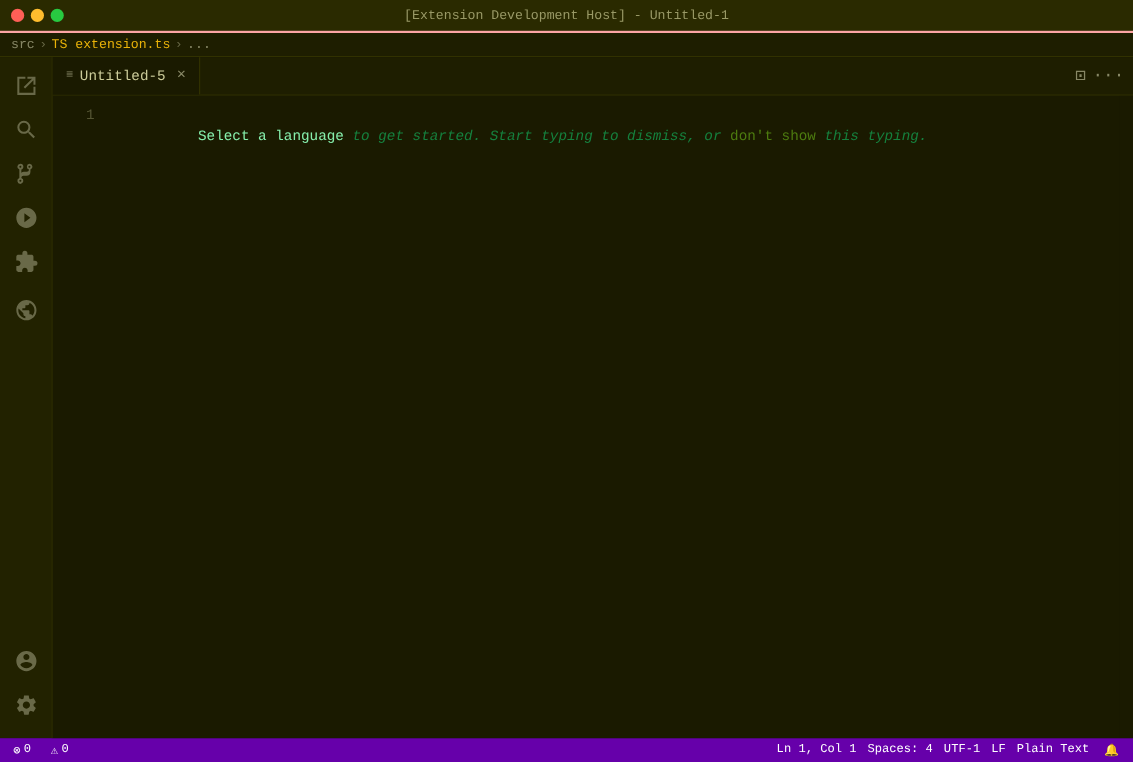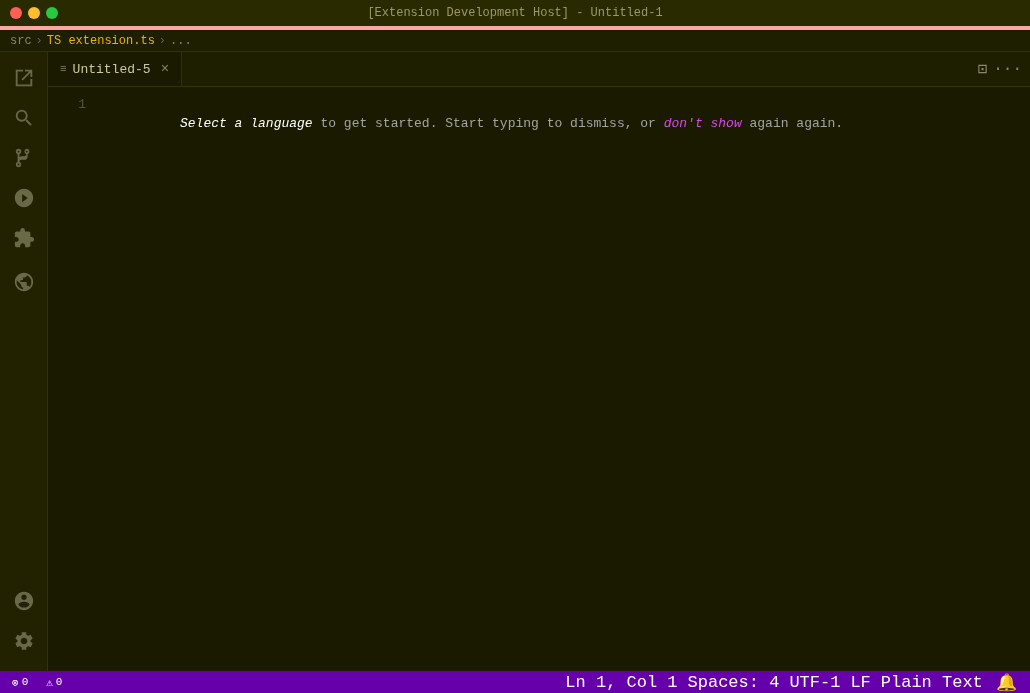--- a/index.html
+++ b/index.html
@@ -14,21 +14,21 @@
     }
 
     
     .title-bar {
       height: 30px;
       background: #2a2a00;
       display: flex;
       align-items: center;
       justify-content: center;
       position: relative;
-      border-bottom: 4px solid #fca5a5;
+      border-bottom: 2px solid #fca5a5;
     }
     .title-bar-buttons {
       position: absolute;
       left: 10px;
       display: flex;
       gap: 6px;
       align-items: center;
     }
     .tb-btn {
       width: 12px;
@@ -178,23 +178,23 @@
       flex: 1;
       padding: 8px 0 8px 4px;
       font-size: 13px;
       line-height: 19px;
       font-family: 'Courier New', monospace;
     }
     .line-content {
       white-space: pre;
       color: #cccc99;
     }
-    .hint-link { color: #ffffff; font-style: italic; }
-    .hint-normal { color: #a3a3a3; }
-    .hint-dont { color: #d946ef; font-style: italic; }
+    .hint-link { color: #86efac; }
+    .hint-normal { color: #15803d; font-style: italic; }
+    .hint-dont { color: #4d7c0f; }
 
     
     .scrollbar-area {
       width: 12px;
       background: #1a1a00;
     }
 
     
     .status-bar {
       height: 22px;
@@ -217,21 +217,21 @@
       cursor: pointer;
       padding: 0 4px;
     }
     .status-right {
       margin-left: auto;
       display: flex;
       align-items: center;
       gap: 2px;
     }
     .status-right .status-item {
-      font-size: 17px;
+      font-size: 11px;
     }
   </style>
 </head>
 <body>
 
 <div class="title-bar">
   <div class="title-bar-buttons">
     <div class="tb-btn tb-close"></div>
     <div class="tb-btn tb-min"></div>
     <div class="tb-btn tb-max"></div>
@@ -318,21 +318,21 @@
         <span class="tab-action-btn" title="More Actions">···</span>
       </div>
     </div>
 
     <div class="editor-content">
       <div class="line-numbers">
         <div>1</div>
       </div>
       <div class="editor-text-area">
         <div class="line-content">
-          <span class="hint-link">Select a language</span><span class="hint-normal"> to get started. Start typing to dismiss, or </span><span class="hint-dont">don't show</span><span class="hint-normal"> again again.</span>
+          <span class="hint-link">Select a language</span><span class="hint-normal"> to get started. Start typing to dismiss, or </span><span class="hint-dont">don't show</span><span class="hint-normal"> this typing.</span>
         </div>
       </div>
       <div class="scrollbar-area"></div>
     </div>
   </div>
 </div>
 
 <div class="status-bar">
   <div class="status-left">
     <div class="status-item">

